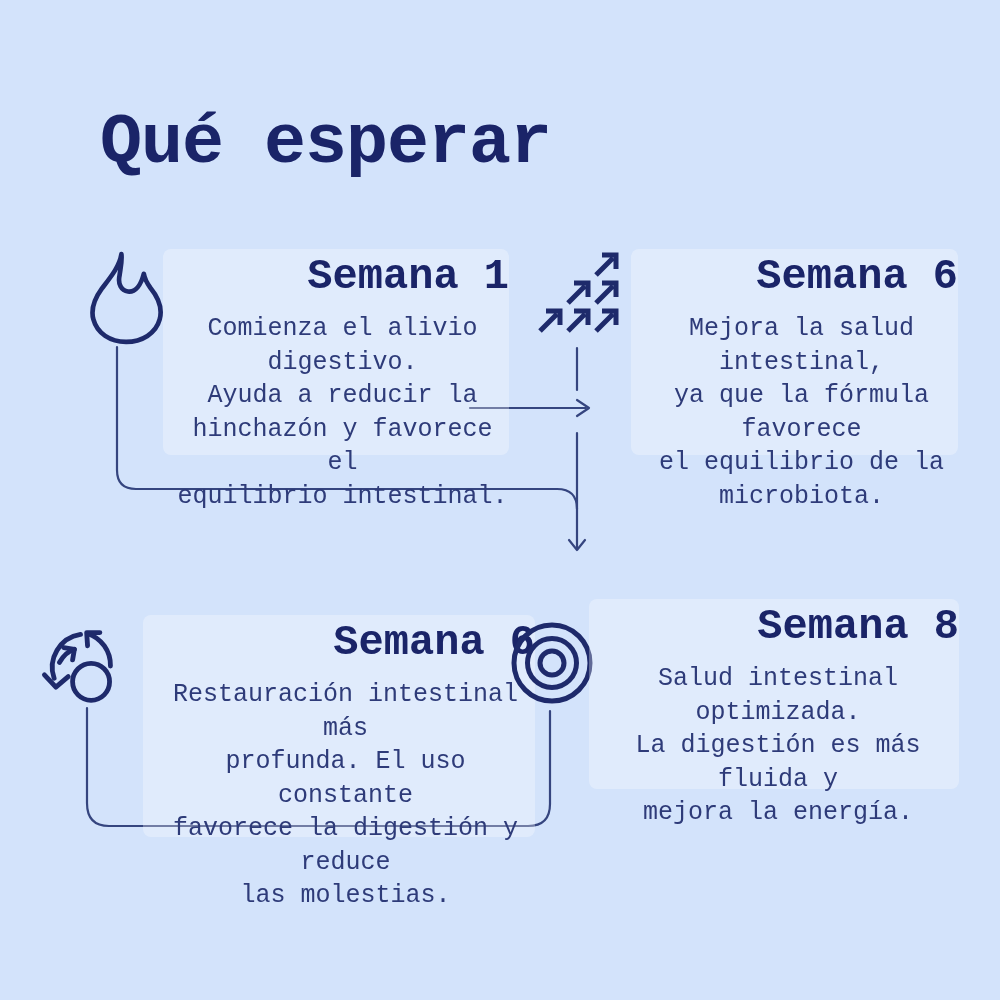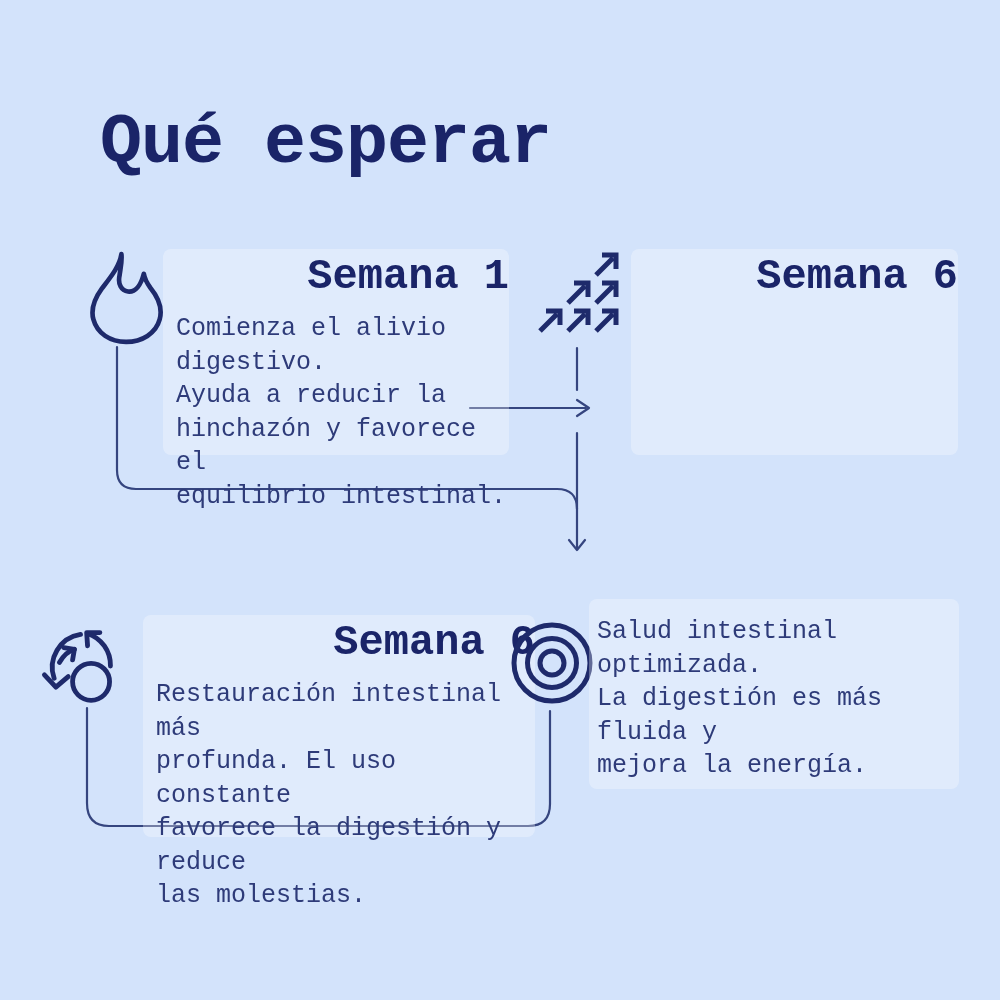--- a/index.html
+++ b/index.html
@@ -37,20 +37,21 @@
   .card h2{
     font-size:42px;font-weight:bold;line-height:1.12;
     color:var(--heading);
     text-align:right;
   }
   .card p{
     margin-top:11px;
     font-size:25px;line-height:33.5px;
     color:var(--body);
     white-space:pre-line;
+    text-align:center;
   }
   .card.s1{left:163px;top:249px;width:346px;height:206px;padding:5px 0 0 13px;}
   .card.s2{left:631px;top:249px;width:327px;height:206px;padding:5px 0 0 14px;}
   .card.s6{left:143px;top:615px;width:392px;height:222px;padding:5px 0 0 13px;}
   .card.s8{left:589px;top:599px;width:370px;height:190px;padding:5px 0 0 8px;}
   .icon{position:absolute;}
   .icon *{stroke:var(--icon);fill:none;stroke-linecap:round;stroke-linejoin:round;}
   .icon.flame{left:85px;top:251px;width:84px;height:94px;}
   .icon.flame path{stroke-width:5;}
   .icon.growth{left:537px;top:251px;width:82px;height:84px;}
@@ -103,20 +104,24 @@
       </g>
     <g transform="translate(28,56)">
         <path d="M3 23 L20 6 M9 3 H23 V17"></path>
       </g>
     <g transform="translate(56,56)">
         <path d="M3 23 L20 6 M9 3 H23 V17"></path>
       </g>
   </svg>
   <section class="card s2">
     <h2>Semana 6</h2>
+    <p>Mejora la salud intestinal,
+ya que la fórmula favorece
+el equilibrio de la
+microbiota.</p>
   </section>
 
   <svg class="icon cycle" viewBox="0 0 100 100" aria-hidden="true">
     <circle cx="66" cy="68" r="21"></circle>
     <path d="M54 14 A38 38 0 0 0 24 64"></path>
     <polyline points="13,60 26,74 40,62"></polyline>
     <path d="M30 46 Q37 34 47 31"></path>
     <polyline points="35,29 47,31 45,43"></polyline>
     <path d="M88 50 A38 38 0 0 0 62 13"></path>
     <polyline points="76,12 61,12 62,27"></polyline>
@@ -128,18 +133,19 @@
 favorece la digestión y reduce
 las molestias.</p>
   </section>
 
   <svg class="icon target" viewBox="0 0 86 86" aria-hidden="true">
     <circle cx="43" cy="43" r="38"></circle>
     <circle cx="43" cy="43" r="24.5"></circle>
     <circle cx="43" cy="43" r="12"></circle>
   </svg>
   <section class="card s8">
+    <h2>Semana 8</h2>
     <p>Salud intestinal optimizada.
 La digestión es más fluida y
 mejora la energía.</p>
   </section>
 
 </div>
 
 </body></html>

